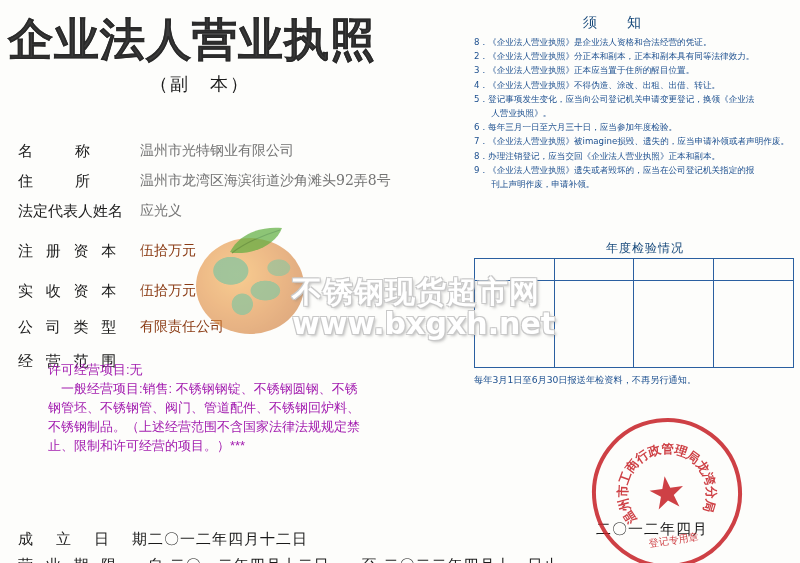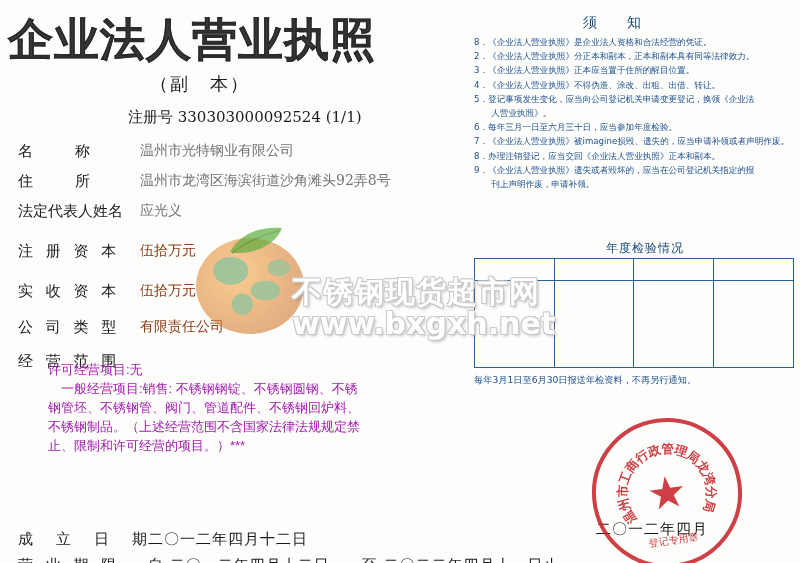--- a/index.html
+++ b/index.html
@@ -173,24 +173,20 @@
 </head>
 <body>
 
 <div class="sheet">
 
   <div class="left">
 
     <div class="big-title">企业法人营业执照</div>
     <div class="sub-title">（副　本）</div>
 
-    <div class="regno">
-      <span>注册号</span>
-      <span>330303000092524 (1/1)</span>
-    </div>
 
     <div class="lbl" style="left:18px;top:142px;">名　　称</div>
     <div class="val" style="left:140px;top:142px;">温州市光特钢业有限公司</div>
 
     <div class="lbl" style="left:18px;top:172px;">住　　所</div>
     <div class="val" style="left:140px;top:172px;">温州市龙湾区海滨街道沙角滩头92弄8号</div>
 
     <div class="lbl" style="left:18px;top:202px;letter-spacing:0px;">法定代表人姓名</div>
     <div class="val" style="left:140px;top:202px;">应光义</div>
 

